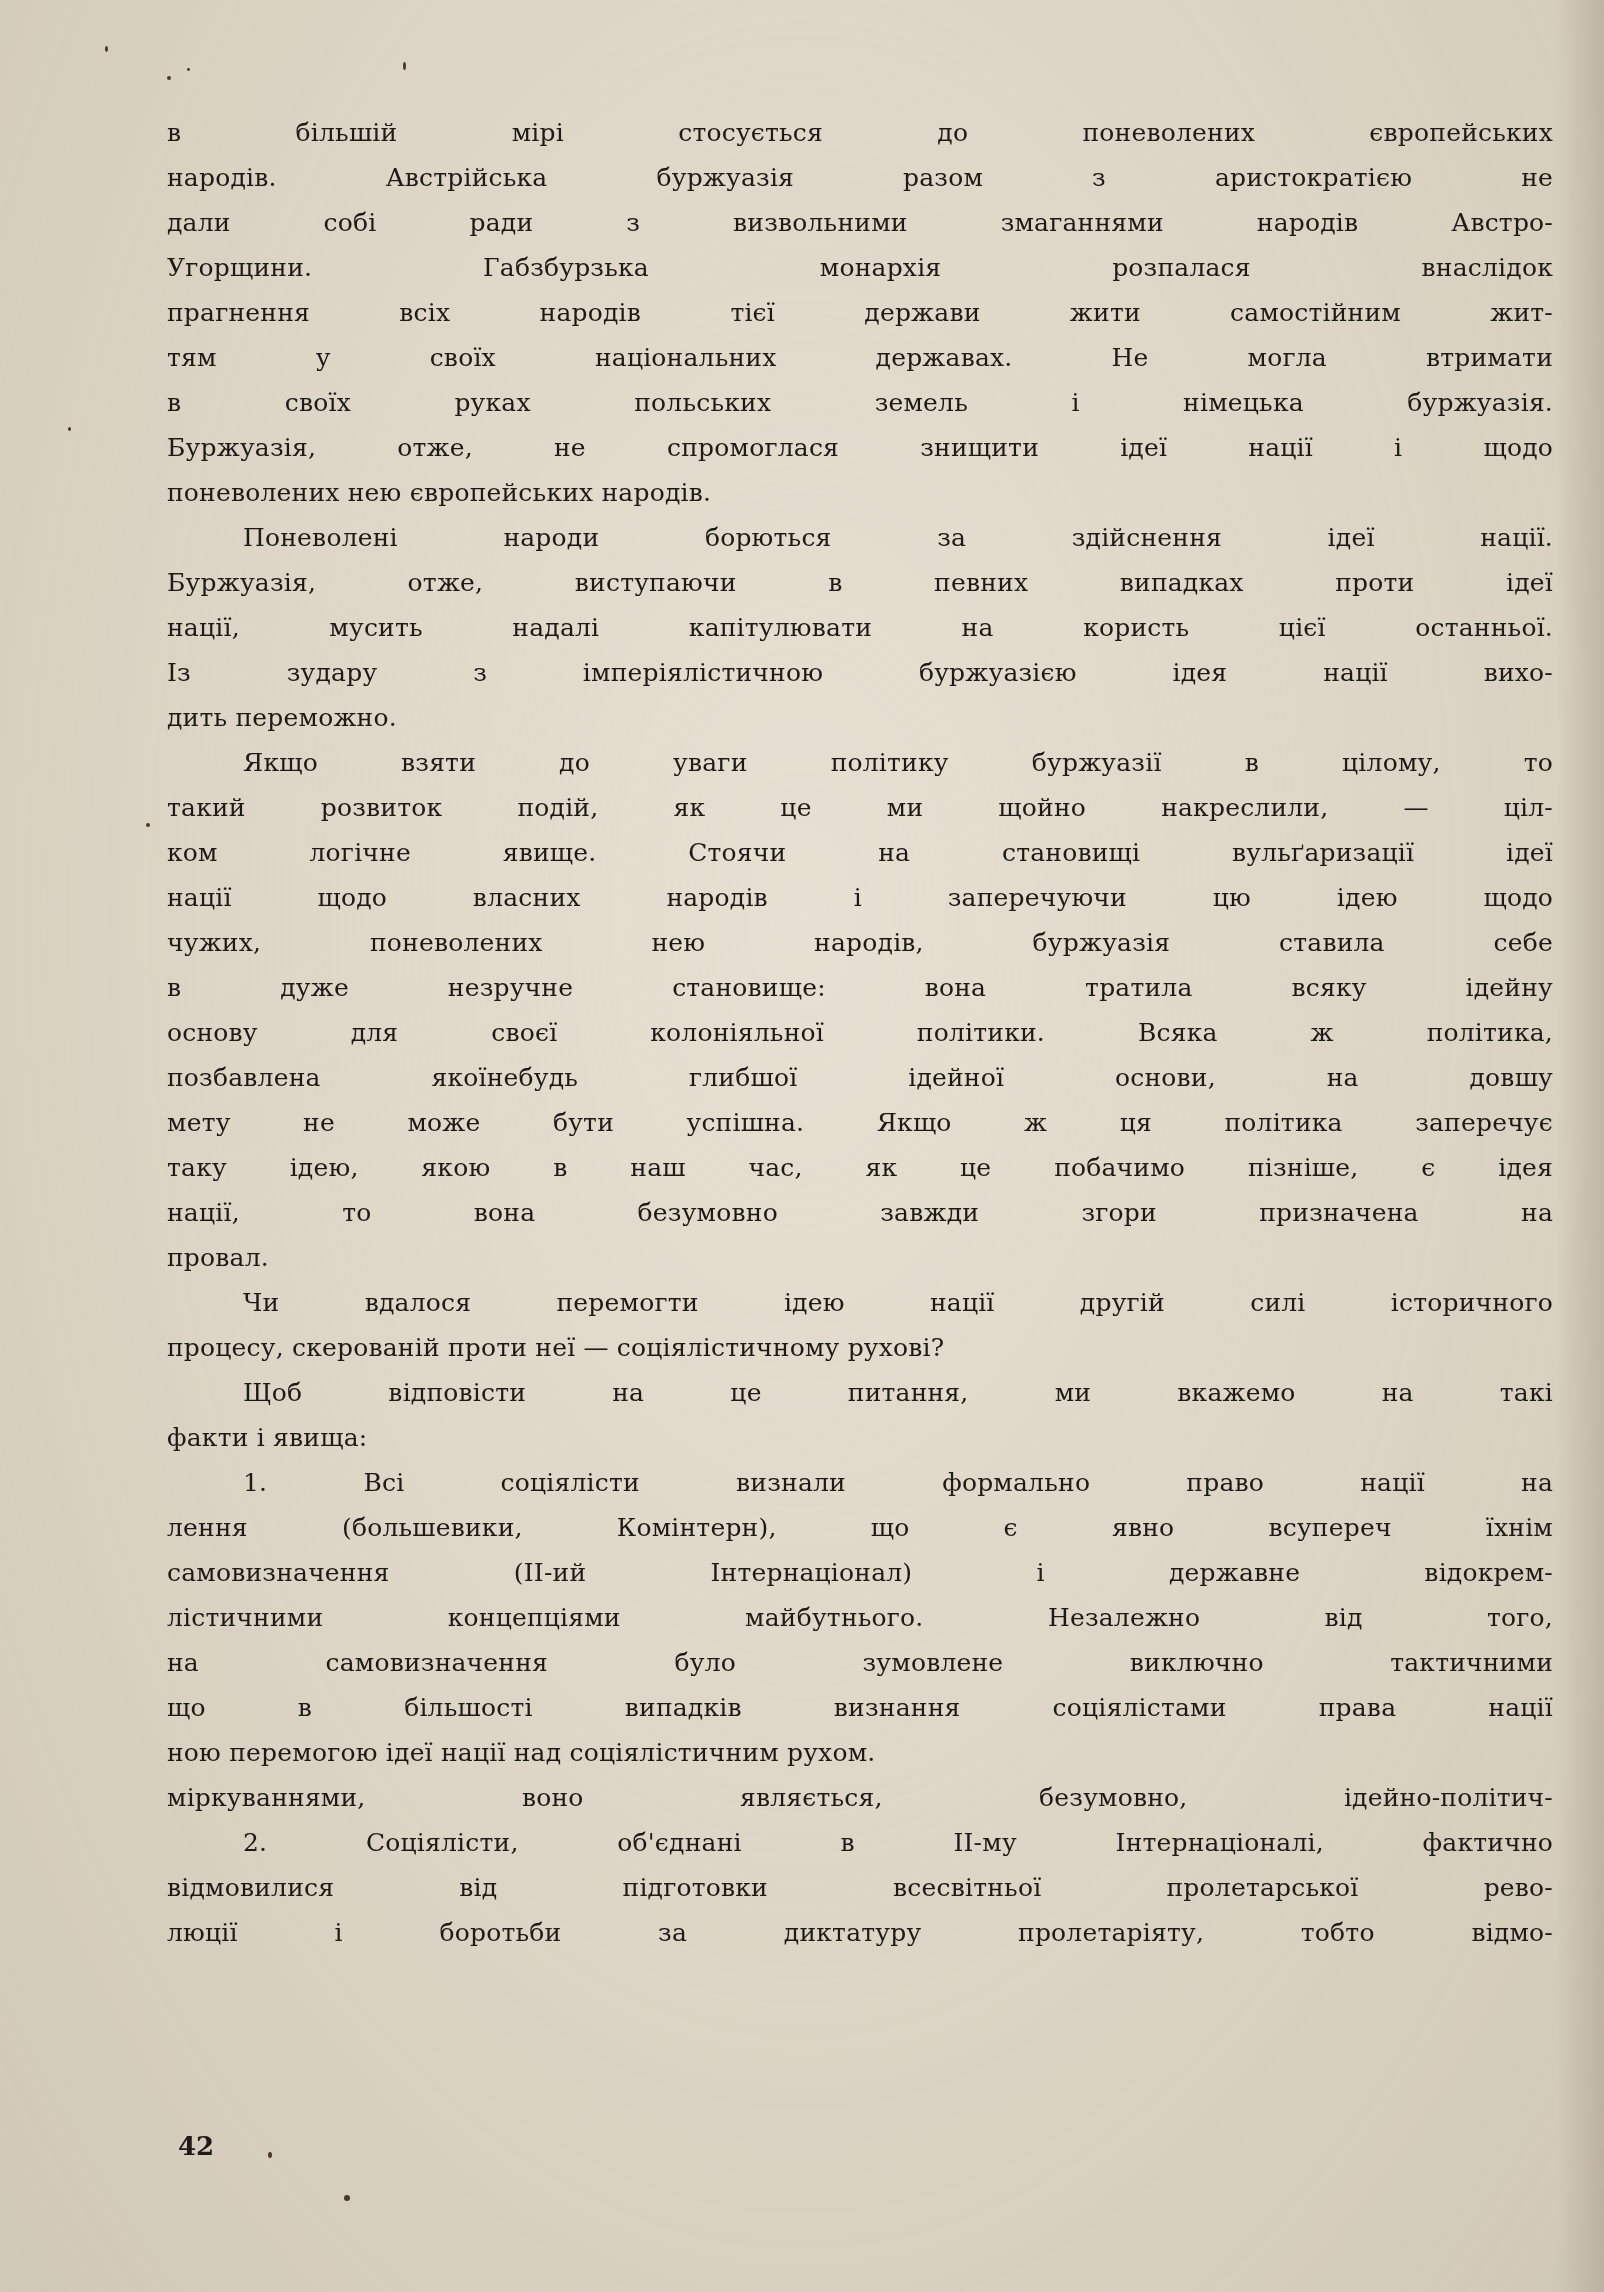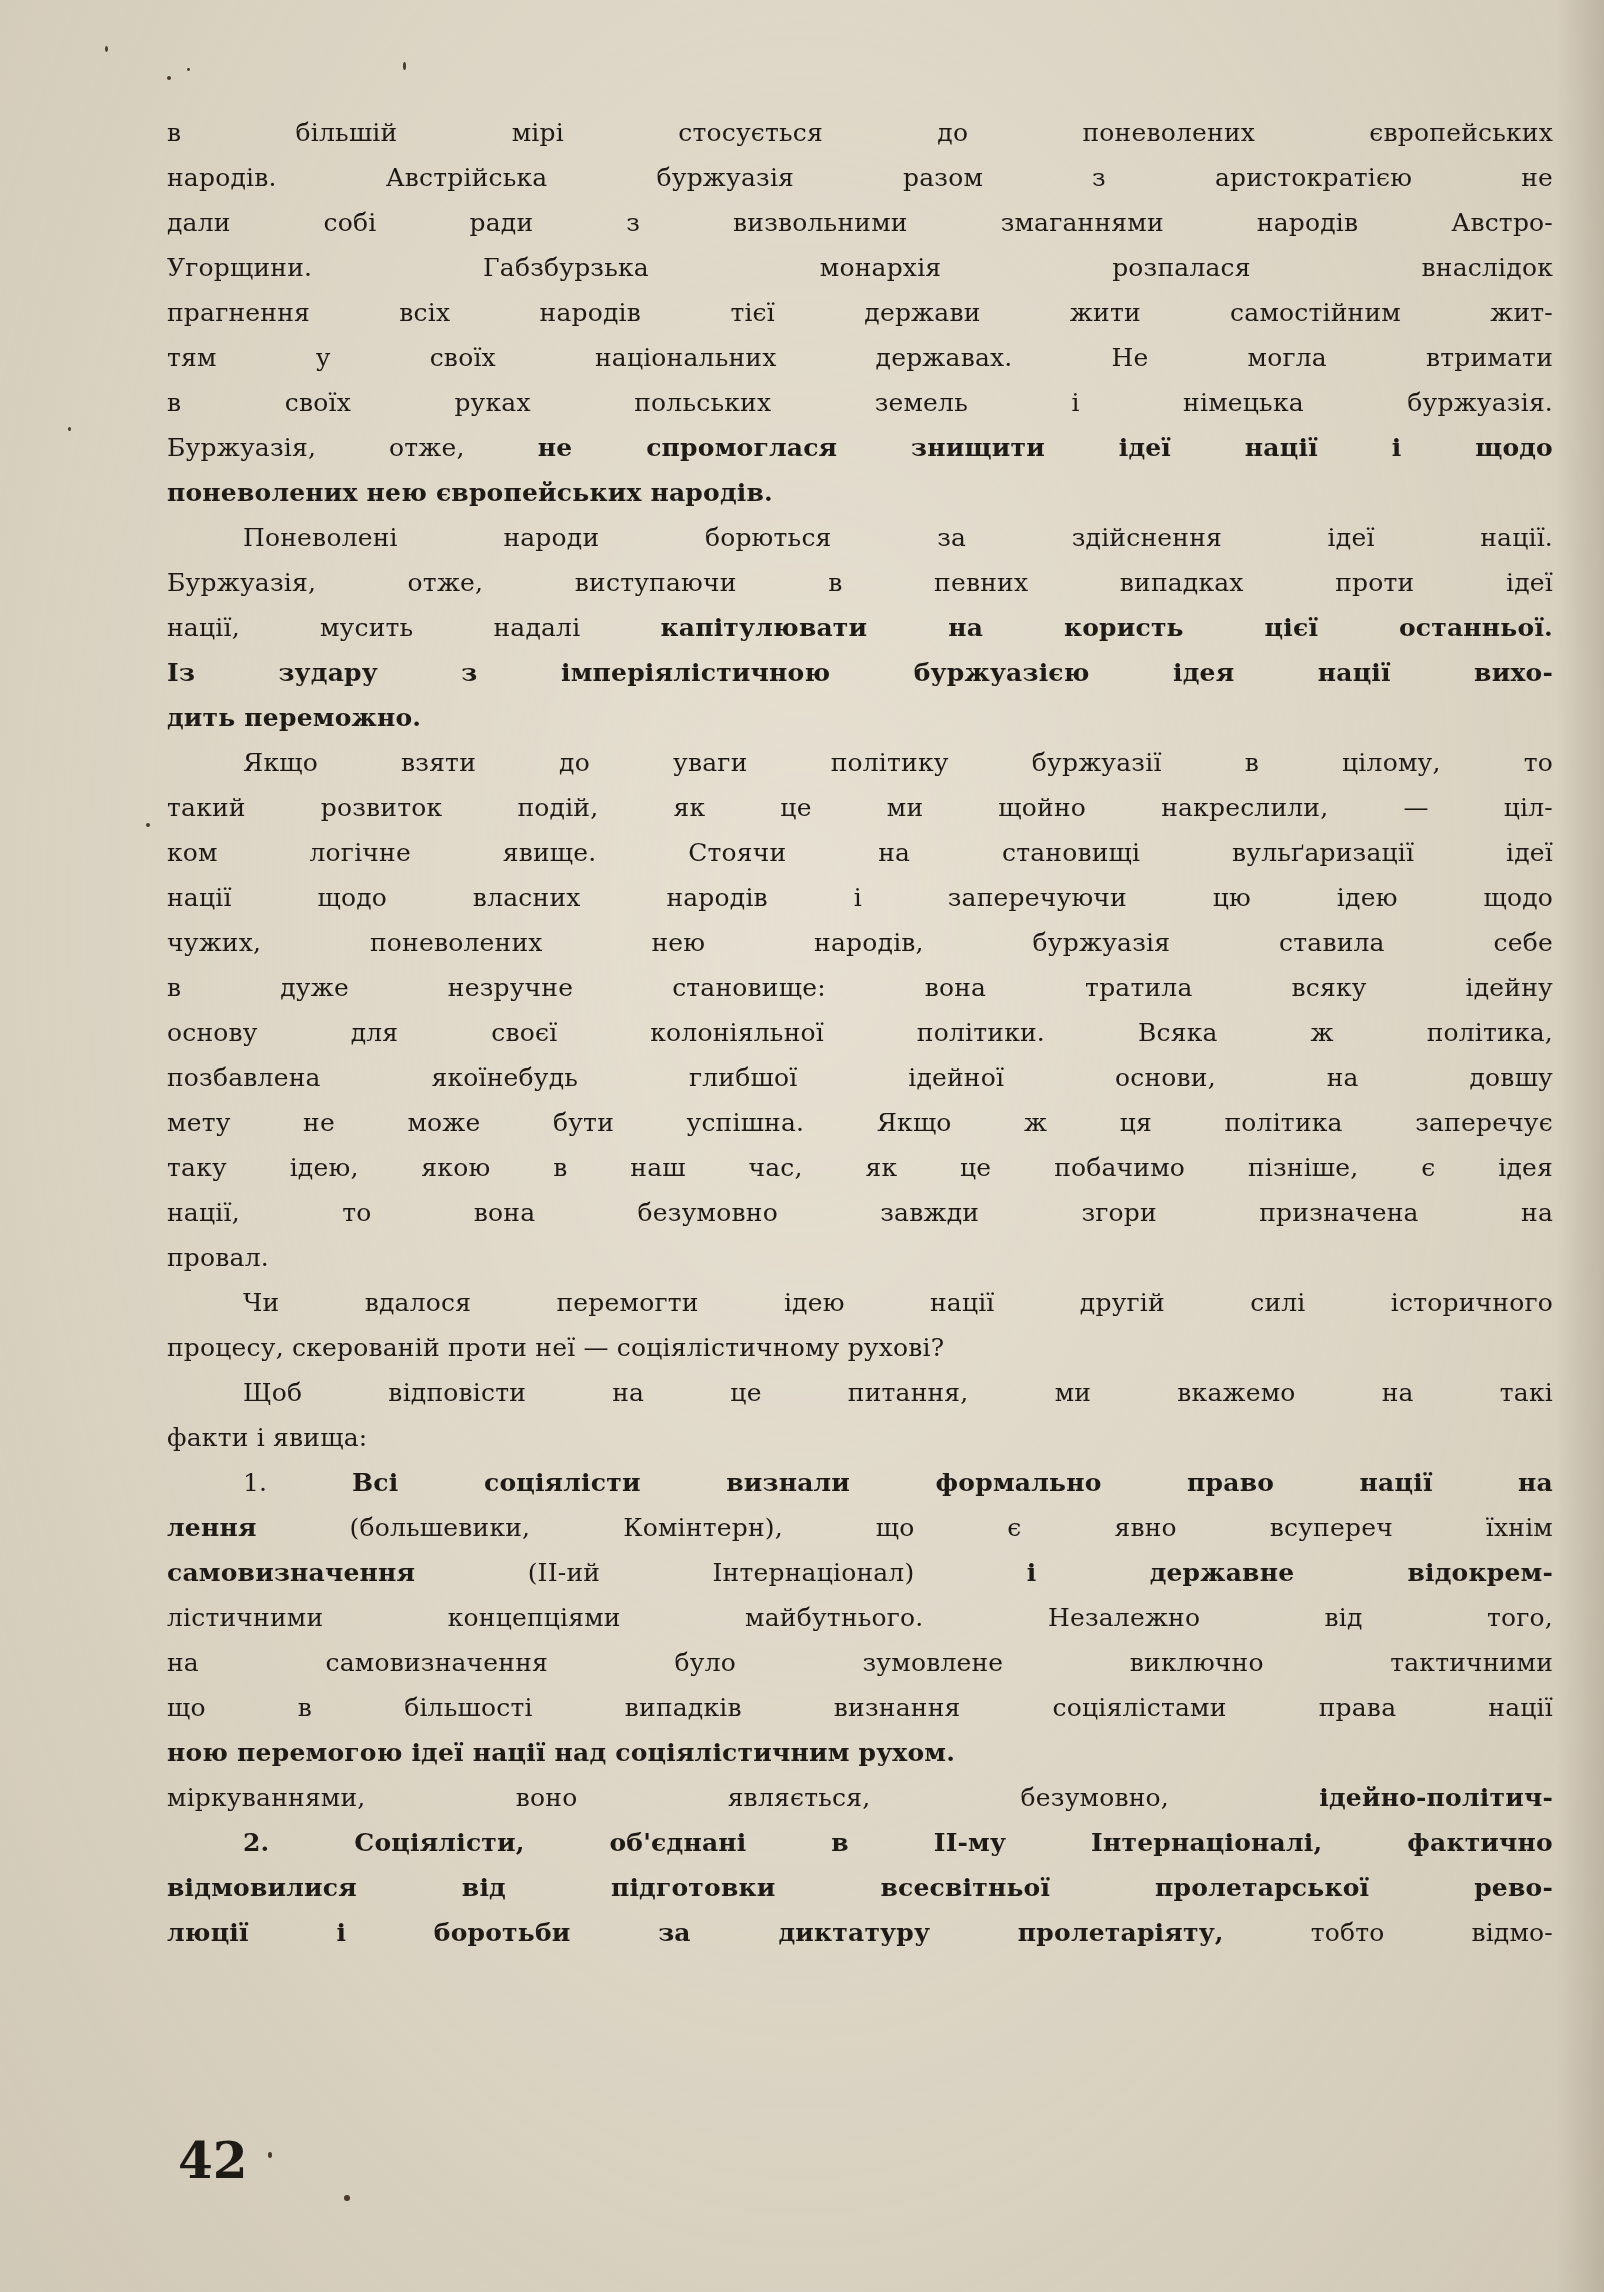--- a/index.html
+++ b/index.html
@@ -41,27 +41,27 @@
       text-align-last: justify;
       letter-spacing: 0.2px;
     }
     .line.last {
       text-align-last: left;
     }
     .line.indent {
       padding-left: 76px;
     }
     .b {
-      font-weight: bold;
+      font-weight: normal;
     }
     .page-number {
       position: absolute;
       left: 178px;
       top: 2131px;
-      font-size: 50px;
+      font-size: 26px;
       font-weight: bold;
       font-family: "DejaVu Serif", serif;
     }
     .speck {
       position: absolute;
       background: #4a3a2a;
       border-radius: 50%;
     }
   </style>
 </head>

